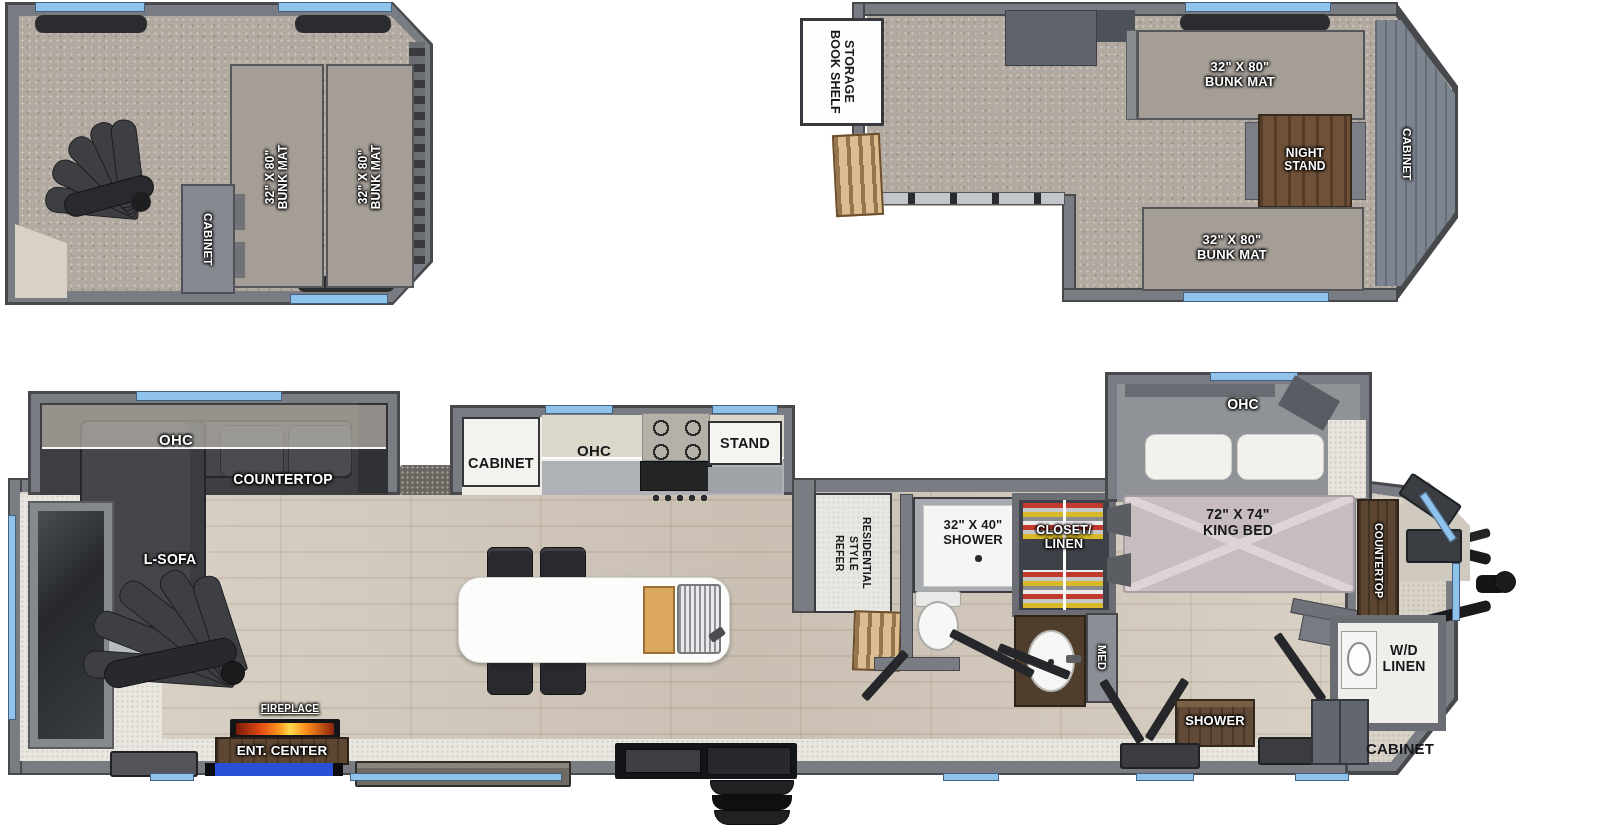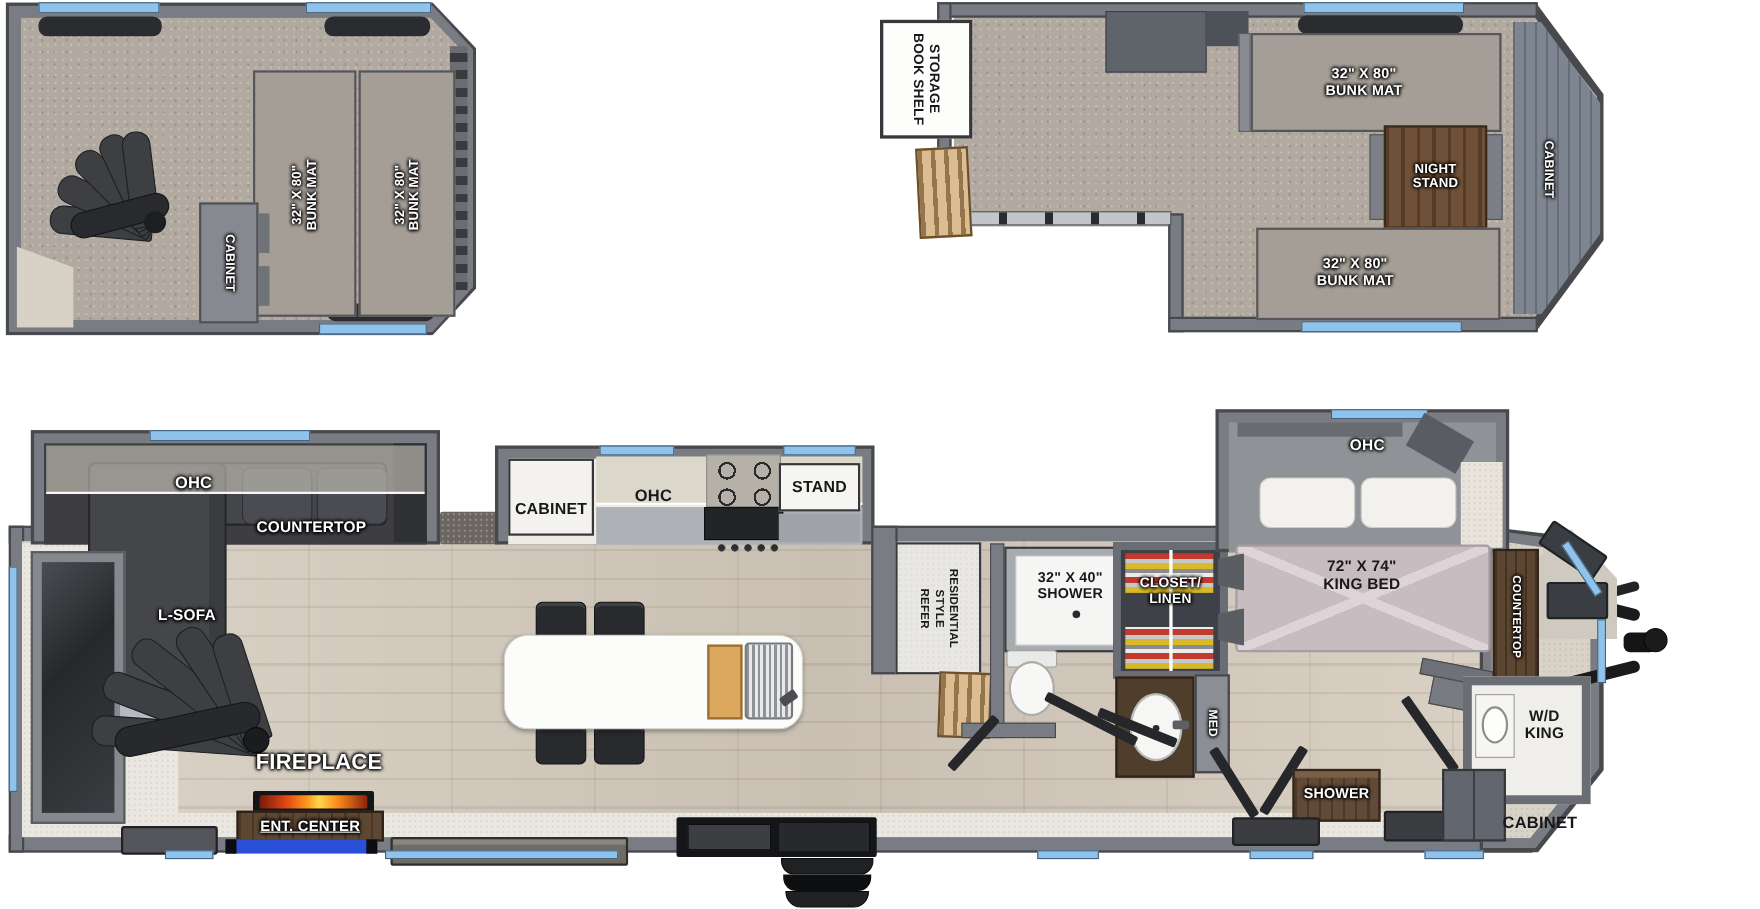--- a/index.html
+++ b/index.html
@@ -176,26 +176,26 @@
     <div class="el" style="left:0;top:0;width:260px;height:420px;pointer-events:none;">
       <div class="blade" style="left:75px;top:297px;width:150px;height:26px;transform:rotate(4deg);"></div>
       <div class="blade" style="left:77px;top:297px;width:148px;height:26px;transform:rotate(21deg);"></div>
       <div class="blade" style="left:85px;top:297px;width:140px;height:26px;transform:rotate(38deg);"></div>
       <div class="blade" style="left:105px;top:297px;width:120px;height:26px;transform:rotate(56deg);"></div>
       <div class="blade" style="left:125px;top:297px;width:100px;height:26px;transform:rotate(72deg);"></div>
       <div class="el" style="left:95px;top:286px;width:135px;height:28px;background:#28292c;border:1px solid #141517;border-radius:14px;transform:rotate(-12deg);"></div>
       <div class="el" style="left:213px;top:298px;width:24px;height:24px;background:#1b1c1e;border:1px solid #0c0d0e;border-radius:50%;"></div>
     </div>
     <div class="el bench" style="left:102px;top:388px;width:88px;height:26px;background:#54555a;"></div>
-    <div class="lbl lw" style="left:227px;top:322px;width:110px;height:16px;font-size:20px;">FIREPLACE</div>
+    <div class="lbl lw" style="left:227px;top:338px;width:110px;height:16px;font-size:10px;text-decoration:underline;">FIREPLACE</div>
     <div class="el" style="left:222px;top:356px;width:110px;height:20px;background:#141517;border-radius:2px;">
       <div class="el" style="left:6px;top:4px;width:98px;height:12px;background:linear-gradient(90deg,#7a1a0a,#e04a12 25%,#ff9b1f 45%,#ffd84d 55%,#ff8c1a 72%,#8a2410);border-radius:2px;"></div>
     </div>
     <div class="el" style="left:207px;top:374px;width:134px;height:28px;background:#5d4733;background-image:repeating-linear-gradient(90deg,rgba(30,18,8,.3) 0 2px,transparent 2px 12px);border:2px solid #2c2117;"></div>
-    <div class="lbl lw" style="left:207px;top:378px;width:134px;height:20px;font-size:13.5px;text-decoration:underline;">ENT. CENTER</div>
+    <div class="lbl lw" style="left:207px;top:378px;width:134px;height:20px;font-size:13.5px;">ENT. CENTER</div>
     <div class="el" style="left:197px;top:400px;width:138px;height:13px;background:#2b50d8;border-left:10px solid #0c0d10;border-right:10px solid #0c0d10;"></div>
 
     <div class="el" style="left:347px;top:398px;width:216px;height:26px;background:#6f6b63;border:2px solid #2f2e2a;box-shadow:inset 0 5px 0 #8a867d;border-radius:2px;"></div>
     <div class="el win" style="left:142px;top:410px;width:44px;height:8px;"></div>
     <div class="el win" style="left:342px;top:410px;width:212px;height:8px;"></div>
     <div class="el win" style="left:935px;top:410px;width:56px;height:8px;"></div>
     <div class="el win" style="left:1128px;top:410px;width:58px;height:8px;"></div>
     <div class="el win" style="left:1287px;top:410px;width:54px;height:8px;"></div>
     <div class="el" style="left:607px;top:380px;width:182px;height:36px;background:#141519;border-radius:2px;">
       <div class="el" style="left:10px;top:6px;width:76px;height:24px;background:#3c3e41;border:1px solid #0c0d0f;"></div>
@@ -285,19 +285,19 @@
     <div class="el win" style="left:1444px;top:200px;width:8px;height:58px;"></div>
     <div class="el" style="left:1349px;top:136px;width:42px;height:124px;background:#5c4631;background-image:repeating-linear-gradient(90deg,rgba(0,0,0,.28) 0 2px,transparent 2px 9px);border:2px solid #30241a;"></div>
     <div class="lbl lw vrl" style="left:1352px;top:142px;width:36px;height:112px;font-size:10.5px;">COUNTERTOP</div>
 
     <div class="el" style="left:1322px;top:252px;width:116px;height:116px;background:#f0eeea;border:8px solid #6a6d73;">
       <div class="el" style="left:3px;top:8px;width:36px;height:58px;background:#f6f5f3;border:1px solid #9a9a98;">
         <div class="el" style="left:5px;top:10px;width:24px;height:34px;border:2px solid #8d8d8b;border-radius:50%;background:#fdfdfc;"></div>
       </div>
     </div>
     <div class="lbl lb" style="left:1362px;top:274px;width:68px;height:44px;font-size:14px;">W/D
-KING</div>
+LINEN</div>
 
     <div class="el" style="left:1303px;top:336px;width:58px;height:66px;background:#62666f;border:2px solid #33363b;background-image:linear-gradient(90deg,transparent 26px,#3a3d44 26px 28px,transparent 28px);"></div>
     <div class="lbl" style="left:1336px;top:376px;width:112px;height:20px;font-size:15px;color:#17181b;">CABINET</div>
   </div>
 
 </div>
 
 </body></html>

